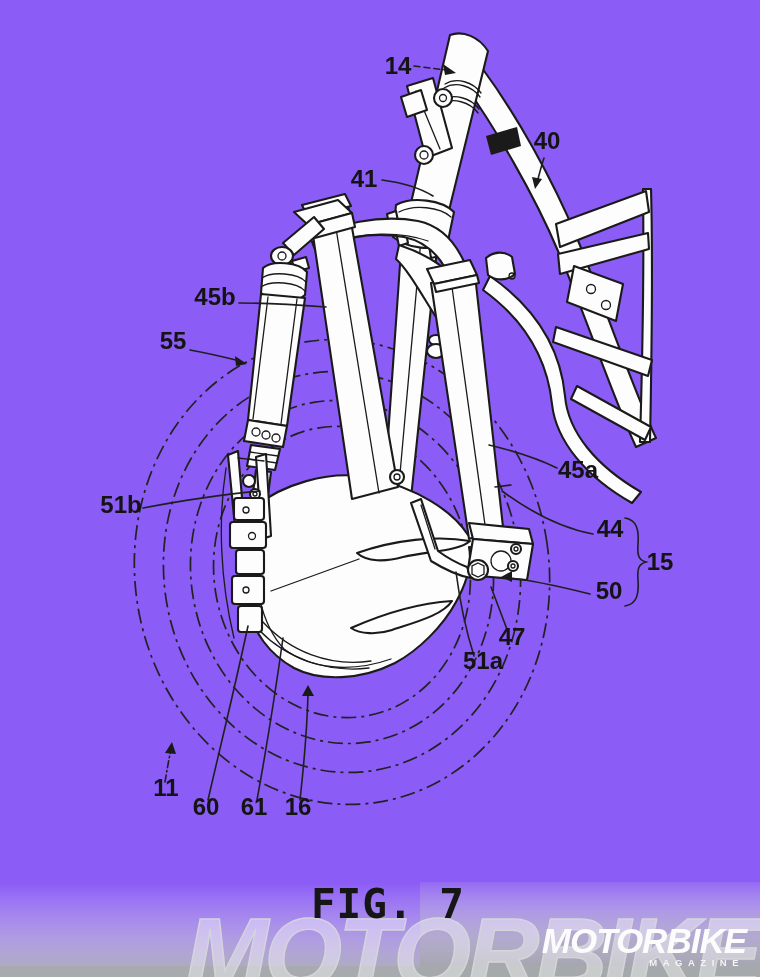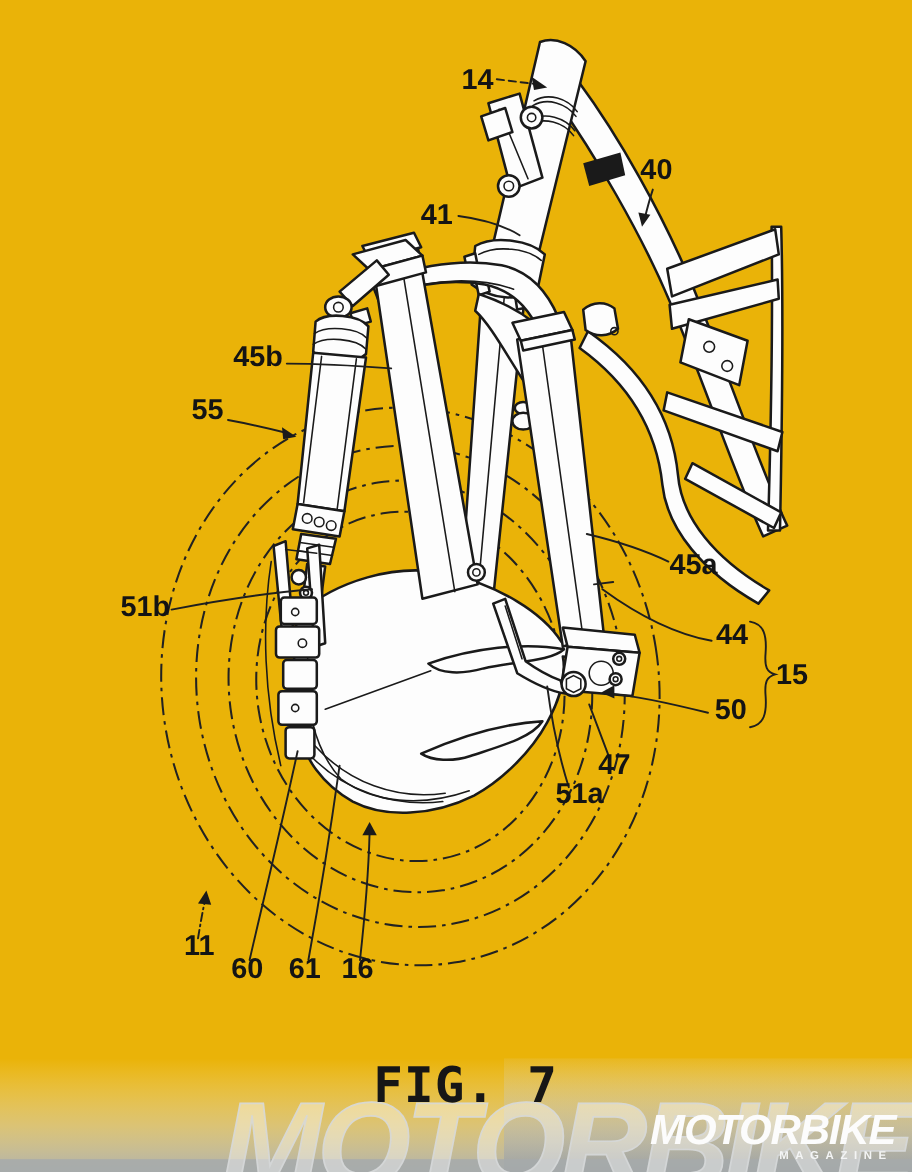--- a/index.html
+++ b/index.html
@@ -1,17 +1,17 @@
 <!DOCTYPE html>
 <html><head>
 <meta charset="utf-8">
 <style>
   html,body{margin:0;padding:0;background:#e8e8e8;}
   .stage{
-    position:relative;width:760px;height:977px;background:#eab308;
+    position:relative;width:760px;height:977px;background:#8b5cf6;
     overflow:hidden;font-family:"Liberation Sans",sans-serif;
   }
   svg{display:block}
   .ref-label{
     font-family:"Liberation Sans",sans-serif;
     font-weight:700;font-size:24px;fill:#141414;
   }
   .caption{
     font-family:"DejaVu Sans Mono",monospace;
     font-weight:700;font-size:41px;fill:#161616;letter-spacing:1px;

